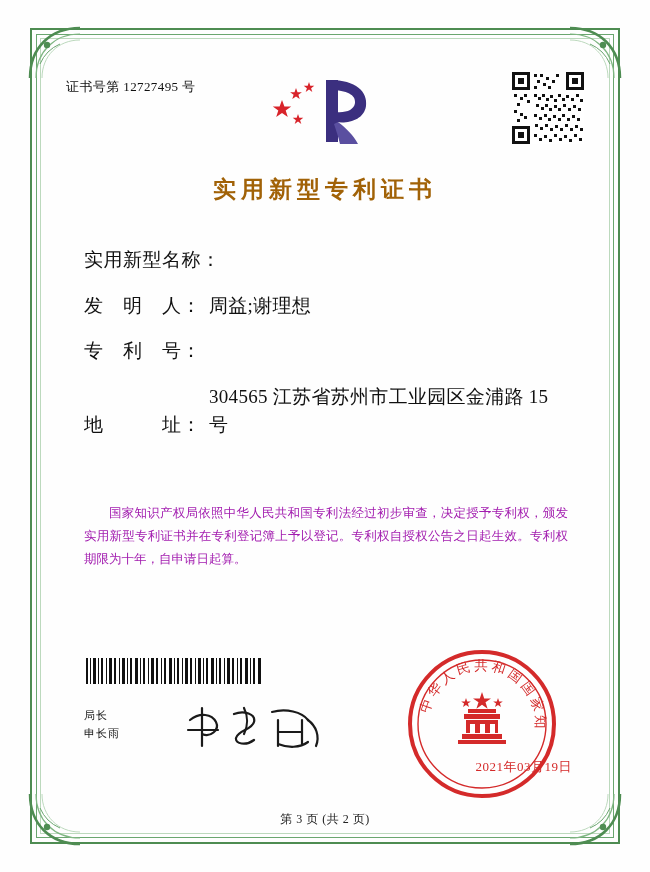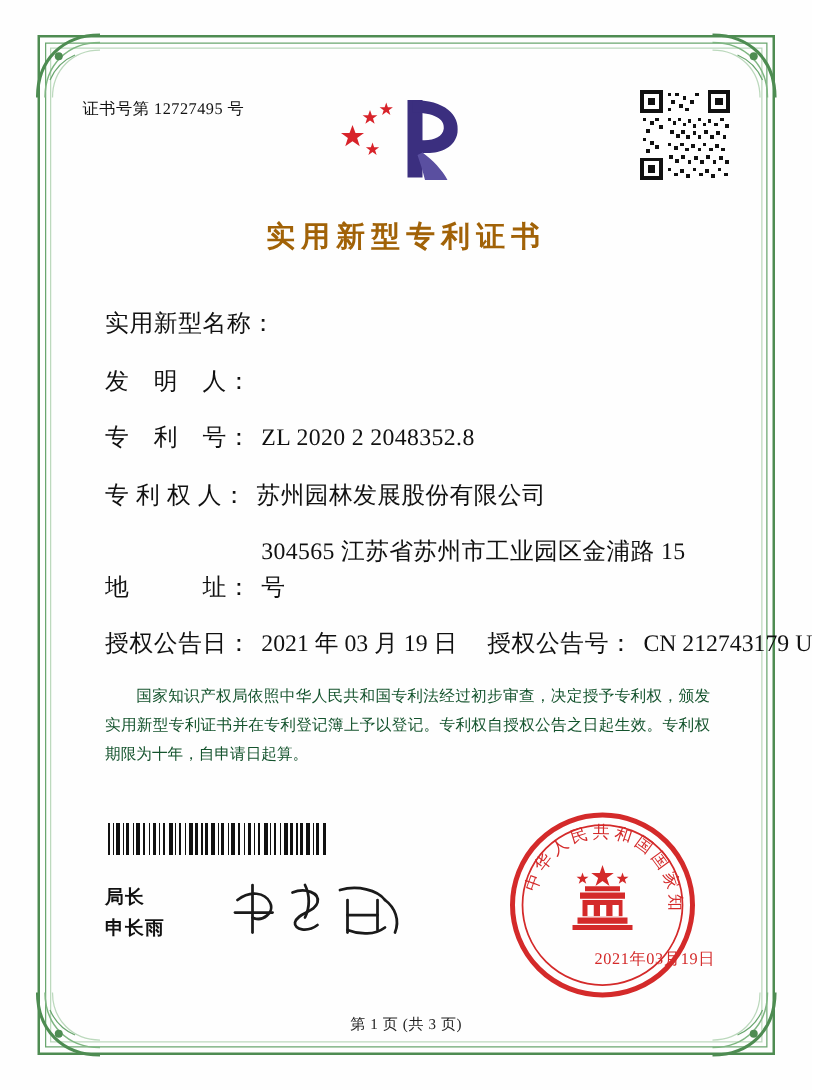--- a/index.html
+++ b/index.html
@@ -137,47 +137,45 @@
 
   
   .paragraphs {
     position: absolute;
     left: 84px;
     top: 502px;
     width: 484px;
     font-size: 12.5px;
     line-height: 1.85;
     text-align: justify;
-    color: #14532d;
-    margin-top: 44px;
+    color: #a21caf;
   }
   .paragraphs p {
     margin: 0 0 6px 0;
     text-indent: 2em;
   }
 
   
   .barcode {
     position: absolute;
     left: 84px;
     top: 658px;
     width: 180px;
     height: 26px;
   }
 
   
   .sig-block {
     position: absolute;
     left: 84px;
     top: 706px;
-    font-size: 15px;
+    font-size: 11px;
     line-height: 1.65;
     letter-spacing: 1px;
     color: #111;
-    font-weight: bold;
   }
   .sig-script {
     position: absolute;
     left: 182px;
     top: 700px;
     width: 150px;
     height: 56px;
   }
 
   
@@ -364,48 +362,34 @@
   <div class="title">实用新型专利证书</div>
 
   <div class="fields">
 
     <div class="field-row">
       <span class="field-label">实用新型名称：</span>
     </div>
 
     <div class="field-row">
       <span class="field-label">发　明　人：</span>
+      <span class="field-value">周益;谢理想</span>
     </div>
 
     <div class="field-row">
       <span class="field-label">专　利　号：</span>
-      <span class="field-value">ZL 2020 2 2048352.8</span>
     </div>
 
 
-    <div class="field-row">
-      <span class="field-label">专 利 权 人：</span>
-      <span class="field-value">苏州园林发展股份有限公司</span>
-    </div>
 
     <div class="field-row">
       <span class="field-label">地　　　址：</span>
       <span class="field-value">304565 江苏省苏州市工业园区金浦路 15 号</span>
     </div>
 
-    <div class="field-row two-col">
-      <span class="col1">
-        <span class="field-label">授权公告日：</span>
-        <span style="margin-left:8px">2021 年 03 月 19 日</span>
-      </span>
-      <span class="col2">
-        <span class="field-label">授权公告号：</span>
-        <span style="margin-left:8px">CN 212743179 U</span>
-      </span>
-    </div>
 
   </div>
 
   <div class="paragraphs">
     <p>国家知识产权局依照中华人民共和国专利法经过初步审查，决定授予专利权，颁发实用新型专利证书并在专利登记簿上予以登记。专利权自授权公告之日起生效。专利权期限为十年，自申请日起算。</p>
   </div>
 
   <div class="barcode">
     <svg width="180" height="26" viewBox="0 0 180 26" shape-rendering="crispEdges">
       <rect width="180" height="26" fill="#fff"></rect>
@@ -502,15 +486,15 @@
         <path id="sealArcTop" d="M 76 76 m -54 0 a 54 54 0 1 1 108 0"></path>
       </defs>
       <text font-family="'DejaVu Serif','Liberation Serif',serif" font-size="13.5" fill="#d42a2a" letter-spacing="3.2">
         <textPath href="#sealArcTop" startOffset="6%">中华人民共和国国家知识产权局</textPath>
       </text>
     </svg>
   </div>
 
   <div class="seal-date">2021年03月19日</div>
 
-  <div class="footer">第 1 页 (共 3 页)</div>
+  <div class="footer">第 3 页 (共 2 页)</div>
 
 </div>
 
 </body></html>

